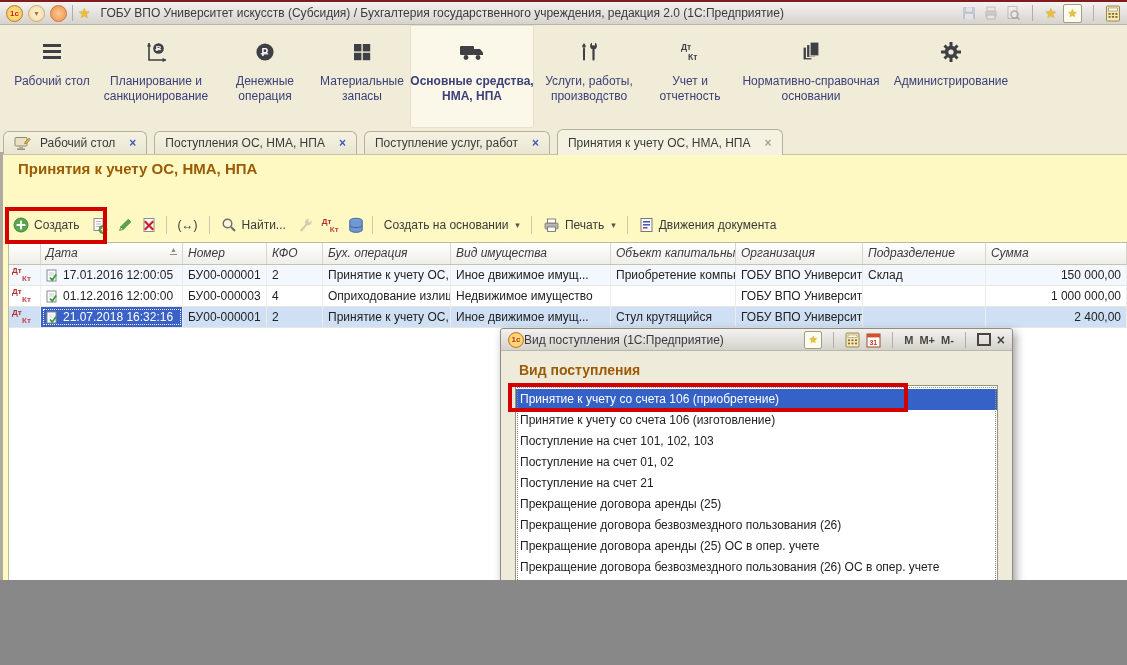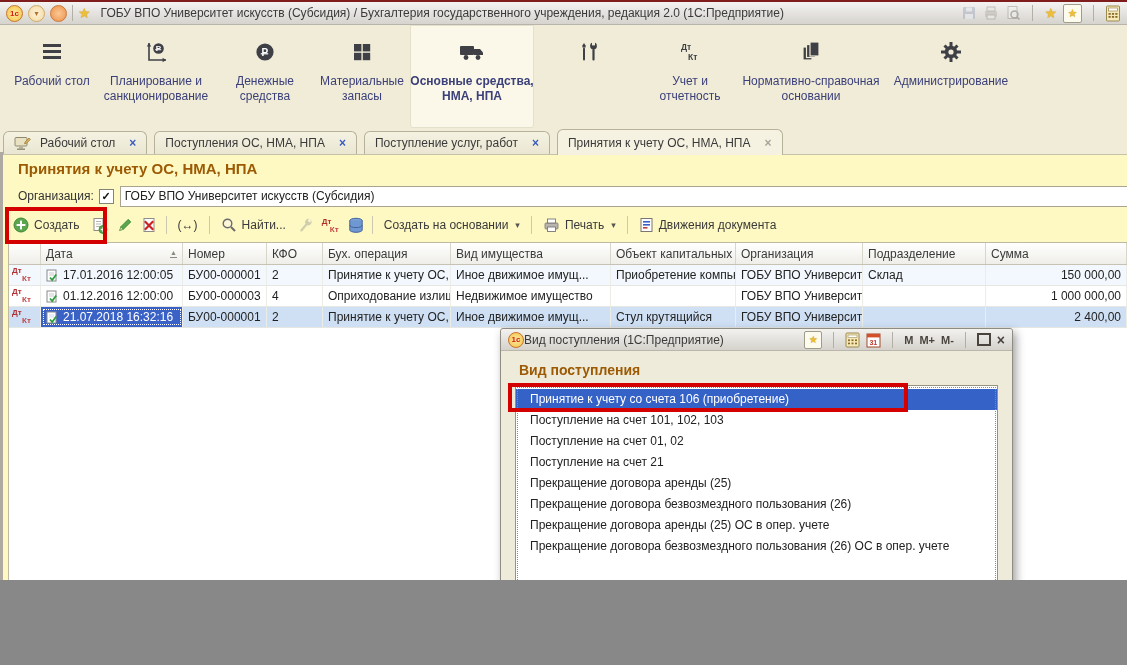--- a/index.html
+++ b/index.html
@@ -61,21 +61,21 @@
   .mini{display:flex;align-items:center;justify-content:center;cursor:pointer;}
   .dtkt-mini{position:relative;width:18px;height:17px;font-size:8px;font-weight:bold;}
   .dtkt-mini .d{position:absolute;left:0;top:0;color:#b03030;}
   .dtkt-mini .k{position:absolute;left:8px;top:8px;color:#c34545;}
 
   
   .list{position:absolute;left:8px;top:240px;width:1119px;bottom:0;background:#fff;
     border-top:1px solid #bdb9a3;border-left:1px solid #bdb9a3;box-sizing:border-box;z-index:2;}
   .grid{display:grid;grid-template-columns:32px 142px 84px 56px 128px 160px 125px 127px 123px 1fr;}
   .hdr{height:21px;background:linear-gradient(#ffffff,#efeee8);border-bottom:1px solid #c6c3b4;}
-  .hdr>div{border-right:1px solid #d8d6cb;padding:3px 5px;white-space:nowrap;overflow:hidden;color:#3a3a3a;box-sizing:border-box;display:flex;align-items:center;}
+  .hdr>div{border-right:1px solid #d8d6cb;padding:3px 5px;white-space:nowrap;overflow:hidden;color:#3a3a3a;box-sizing:border-box;display:flex;align-items:flex-start;font-style:italic;}
   .sortmark{margin-left:auto;font-size:7px;color:#8a8a80;border-bottom:1px solid #8a8a80;line-height:1;padding-bottom:1px;}
   .row{height:20px;border-bottom:1px solid #e6e6e2;}
   .row>div{border-right:1px solid #ededE8;padding:2px 5px;white-space:nowrap;overflow:hidden;box-sizing:border-box;display:flex;align-items:center;color:#222;}
   .row .num{justify-content:flex-end;}
   .row.alt{background:#f3f8fe;}
   .row.sel{background:#cfe0f5;}
   .focus-cell{background:#3a62c6 !important;color:#fff !important;outline:1px dotted #fff;outline-offset:-3px;}
   .focus-cell .doc-lines{stroke:#cdd8f0;}
   .rowmark{position:relative;}
   .rowmark .d{position:absolute;left:3px;top:1px;color:#b03030;font-size:8px;font-weight:bold;}
@@ -92,21 +92,21 @@
   .dlg-title{height:22px;background:linear-gradient(#f3f2ef,#d5d2cc);border-bottom:1px solid #b9b6ae;
     display:flex;align-items:center;padding:0 7px;border-radius:3px 3px 0 0;box-sizing:border-box;}
   .dlg-title .ttl{color:#3a3a3a;white-space:nowrap;}
   .dlg-btns{margin-left:auto;display:flex;align-items:center;gap:6px;}
   .mbtn{font-weight:bold;font-size:11px;color:#4a443e;cursor:pointer;}
   .maxbtn{width:10px;height:9px;border:2px solid #4a443e;cursor:pointer;}
   .xbtn{font-weight:bold;font-size:14px;color:#4a443e;line-height:1;cursor:pointer;}
   .dlg-heading{position:absolute;left:18px;top:33px;font-size:14px;font-weight:bold;color:#9c5a04;}
   .dlg-list{position:absolute;left:14px;top:56px;right:14px;bottom:16px;background:#fff;
     border:1px solid #95927e;outline:1px dotted #8a8a8a;outline-offset:-3px;padding-top:3px;box-sizing:border-box;overflow:hidden;}
-  .dlg-item{height:21px;line-height:21px;padding-left:14px;white-space:nowrap;overflow:hidden;color:#222;cursor:pointer;}
+  .dlg-item{height:21px;line-height:21px;padding-left:4px;white-space:nowrap;overflow:hidden;color:#222;cursor:pointer;}
   .dlg-item.selected{background:#3462c6;color:#fff;}
   .rb-dialog{left:7px;top:54px;width:392px;height:21px;}
   svg{display:block;}
 </style>
 </head>
 <body>
 
 <div class="screen">
   <div class="left-edge"></div>
 
@@ -195,21 +195,21 @@
       <div class="rlb">Планирование и санкционирование</div>
     </div>
     <div class="rib-sec" style="width:98px">
       <div class="ric">
           <svg width="20" height="20" viewBox="0 0 20 20">
             <circle cx="10" cy="10" r="8.6" fill="#3f4046"></circle>
             <text x="6.6" y="14" font-size="10" font-weight="bold" fill="#fff" font-family="Liberation Sans,sans-serif">P</text>
             <rect x="5.8" y="11.2" width="7.4" height="1.2" fill="#fff"></rect>
           </svg>
         </div>
-      <div class="rlb">Денежные средства</div>
+      <div class="rlb">Денежные операция</div>
     </div>
     <div class="rib-sec" style="width:96px">
       <div class="ric">
           <svg width="20" height="20" viewBox="0 0 20 20">
             <g fill="#3f4046">
               <rect x="2" y="2" width="7.4" height="7.4"></rect>
               <rect x="10.8" y="2" width="7.4" height="7.4"></rect>
               <rect x="2" y="10.8" width="7.4" height="7.4"></rect>
               <rect x="10.8" y="10.8" width="7.4" height="7.4"></rect>
             </g>
@@ -235,20 +235,21 @@
           <svg width="22" height="22" viewBox="0 0 22 22">
             <g fill="#3f4046">
               <path d="M6 2 l1.6 2.5 v2 h-3.2 v-2 Z"></path>
               <rect x="5" y="6.5" width="2" height="13" rx="1"></rect>
               <circle cx="15.5" cy="5" r="3.4"></circle>
               <rect x="14" y="1" width="3" height="3.4" fill="#f0ecd8"></rect>
               <rect x="14.4" y="8" width="2.2" height="11.5" rx="1"></rect>
             </g>
           </svg>
         </div>
+      <div class="rlb">Услуги, работы, производство</div>
     </div>
     <div class="rib-sec" style="width:92px">
       <div class="ric">
           <svg width="24" height="22" viewBox="0 0 24 22">
             <text x="3" y="9" font-size="8.5" font-weight="bold" fill="#3f4046" font-family="Liberation Sans,sans-serif">Дт</text>
             <text x="10" y="19" font-size="8.5" font-weight="bold" fill="#3f4046" font-family="Liberation Sans,sans-serif">Кт</text>
           </svg>
         </div>
       <div class="rlb">Учет и отчетность</div>
     </div>
@@ -305,27 +306,20 @@
       <span class="x">×</span>
     </div>
     <div class="tab active">
       <span>Принятия к учету ОС, НМА, НПА</span>
       <span class="x">×</span>
     </div>
   </div>
 
   <div class="page-title">Принятия к учету ОС, НМА, НПА</div>
 
-  <div class="org-row">
-    <span>Организация:</span>
-    <span class="cb">
-        <span>✓</span>
-      </span>
-    <input class="org-input" readonly="" value="ГОБУ ВПО Университет искусств (Субсидия)" style="">
-  </div>
 
   <div class="toolbar">
     <div class="tbbtn">
       <span>
           <svg width="16" height="16" viewBox="0 0 16 16">
             <circle cx="8" cy="8" r="7" fill="#5aa54e" stroke="#3e8a36" stroke-width="1"></circle>
             <rect x="7" y="3.6" width="2" height="8.8" fill="#fff"></rect>
             <rect x="3.6" y="7" width="8.8" height="2" fill="#fff"></rect>
           </svg>
         </span>
@@ -555,20 +549,21 @@
         <span class="mbtn">M+</span>
         <span class="mbtn">M-</span>
         <div class="tsep"></div>
         <span class="maxbtn"></span>
         <span class="xbtn">×</span>
       </div>
     </div>
     <div class="dlg-heading">Вид поступления</div>
     <div class="dlg-list">
       <div class="dlg-item selected">Принятие к учету со счета 106 (приобретение)</div>
+      <div class="dlg-item">Принятие к учету со счета 106 (изготовление)</div>
       <div class="dlg-item">Поступление на счет 101, 102, 103</div>
       <div class="dlg-item">Поступление на счет 01, 02</div>
       <div class="dlg-item">Поступление на счет 21</div>
       <div class="dlg-item">Прекращение договора аренды (25)</div>
       <div class="dlg-item">Прекращение договора безвозмездного пользования (26)</div>
       <div class="dlg-item">Прекращение договора аренды (25) ОС в опер. учете</div>
       <div class="dlg-item">Прекращение договора безвозмездного пользования (26) ОС в опер. учете</div>
     </div>
     <div class="redbox rb-dialog"></div>
   </div>

